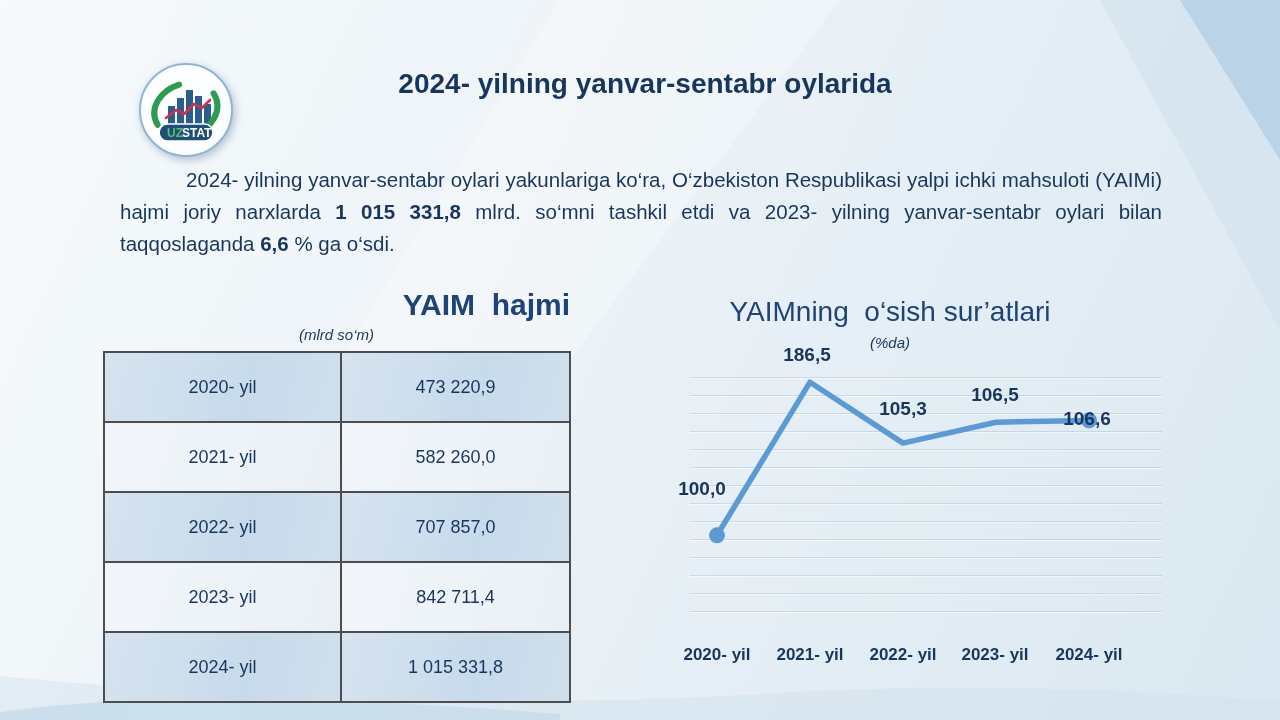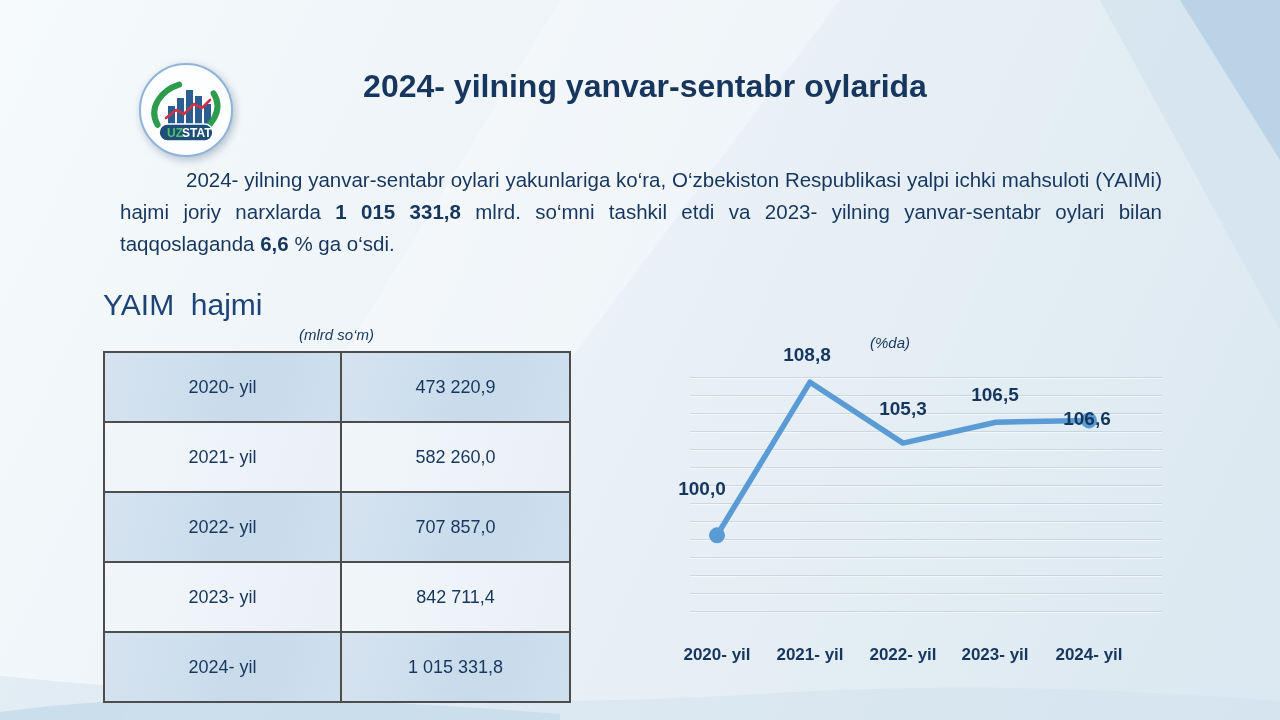--- a/index.html
+++ b/index.html
@@ -4,28 +4,28 @@
 <style>
   html,body{margin:0;padding:0;}
   body{font-family:"Liberation Sans", sans-serif;}
   .slide{position:relative;width:1280px;height:720px;overflow:hidden;
          background:linear-gradient(115deg,#f6fafc 0%,#eef4f8 35%,#e3edf4 70%,#dbe8f1 100%);}
   .bg-decor{position:absolute;inset:0;z-index:0;pointer-events:none;}
   
   .logo-wrap{position:absolute;left:138px;top:62px;width:96px;height:96px;z-index:3;}
   .logo-wrap svg{filter:drop-shadow(2px 3px 4px rgba(60,90,120,.35));}
   .page-title{position:absolute;left:240px;top:66px;width:810px;text-align:center;
-              color:#17365d;font-weight:bold;font-size:32px;line-height:1.26;z-index:2;}
+              color:#17365d;font-weight:bold;font-size:28px;line-height:1.26;z-index:2;}
   
   .intro{position:absolute;left:120px;top:164px;width:1042px;color:#17365d;
          font-size:20.5px;line-height:32px;text-align:justify;text-indent:66px;z-index:2;}
   .intro b{white-space:pre;}
   
-  .tbl-title{position:absolute;left:103px;top:288px;width:467px;text-align:left;
-             color:#1d4379;font-size:30px;font-weight:400;white-space:pre;z-index:2;}
+  .tbl-title{position:absolute;left:103px;top:288px;width:467px;text-align:right;
+             color:#1d4379;font-size:30px;font-weight:700;white-space:pre;z-index:2;}
   .tbl-subtitle{position:absolute;left:103px;top:326px;width:467px;text-align:center;
              color:#17365d;font-size:15px;font-weight:normal;font-style:italic;white-space:pre;z-index:2;}
   table.gdp{position:absolute;left:103px;top:351px;width:468px;z-index:2;
             border-collapse:collapse;}
   table.gdp td{border:2px solid #4d4d4d;height:66px;text-align:center;vertical-align:middle;
                color:#17365d;font-size:18px;}
   table.gdp td.year{width:233px;}
   tr.row-blue td{background:linear-gradient(105deg,#d6e3f0 0%,#c8dbeb 60%,#cfdfee 100%);}
   tr.row-light td{background:linear-gradient(105deg,#f2f6fa 0%,#e9f0f6 100%);}
   
@@ -110,32 +110,33 @@
         <td class="year">2023- yil</td>
         <td>842 711,4</td>
       </tr>
       <tr class="row-blue">
         <td class="year">2024- yil</td>
         <td>1 015 331,8</td>
       </tr>
     </tbody>
   </table>
 
+  <div class="chart-title">YAIMning  o‘sish sur’atlari</div>
   <div class="chart-subtitle">(%da)</div>
 
   <div class="plot">
     <svg id="line-svg" width="472" height="250" viewBox="0 0 472 250">
         <polyline points="27,165.29999999999998 120,12.180000000000048 213,73.08000000000004 306,52.199999999999996 399,50.46000000000009" fill="none" stroke="#5b9bd5" stroke-width="5.5" stroke-linejoin="round" stroke-linecap="round"></polyline>
         <circle cx="27" cy="165.29999999999998" r="8" fill="#5b9bd5"></circle>
         <circle cx="399" cy="50.46000000000009" r="8" fill="#5b9bd5"></circle>
       </svg>
   </div>
 
   <span class="pt-label pl0">100,0</span>
-  <span class="pt-label pl1">108,8</span>
+  <span class="pt-label pl1">186,5</span>
   <span class="pt-label pl2">105,3</span>
   <span class="pt-label pl3">106,5</span>
   <span class="pt-label pl4">106,6</span>
 
   <span class="x-label xl0">2020- yil</span>
   <span class="x-label xl1">2021- yil</span>
   <span class="x-label xl2">2022- yil</span>
   <span class="x-label xl3">2023- yil</span>
   <span class="x-label xl4">2024- yil</span>
 

